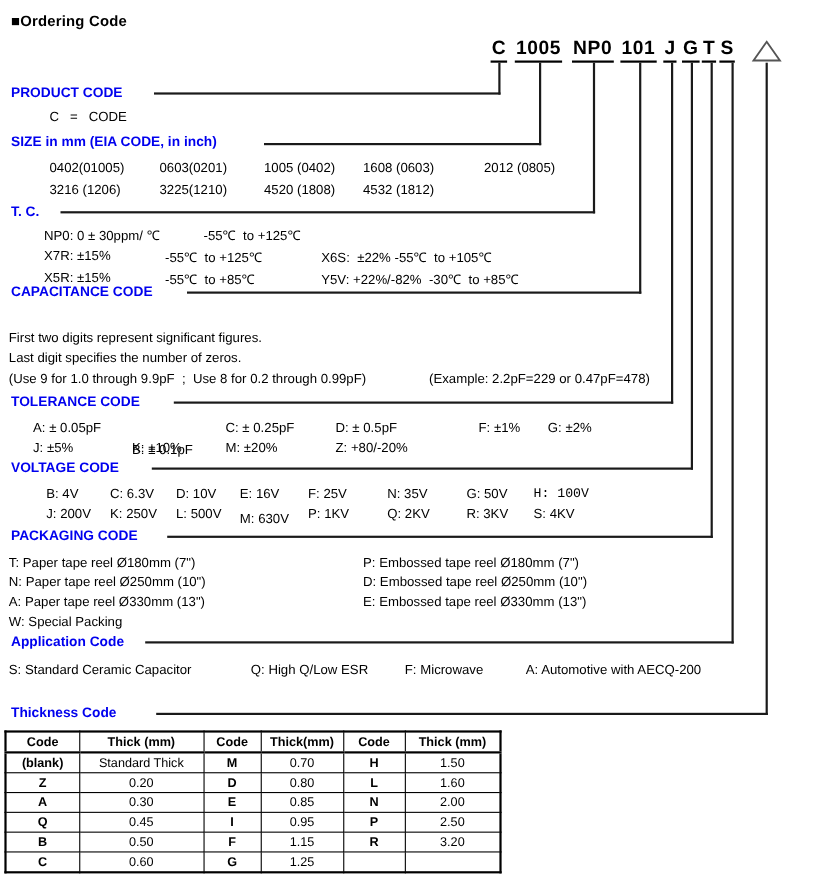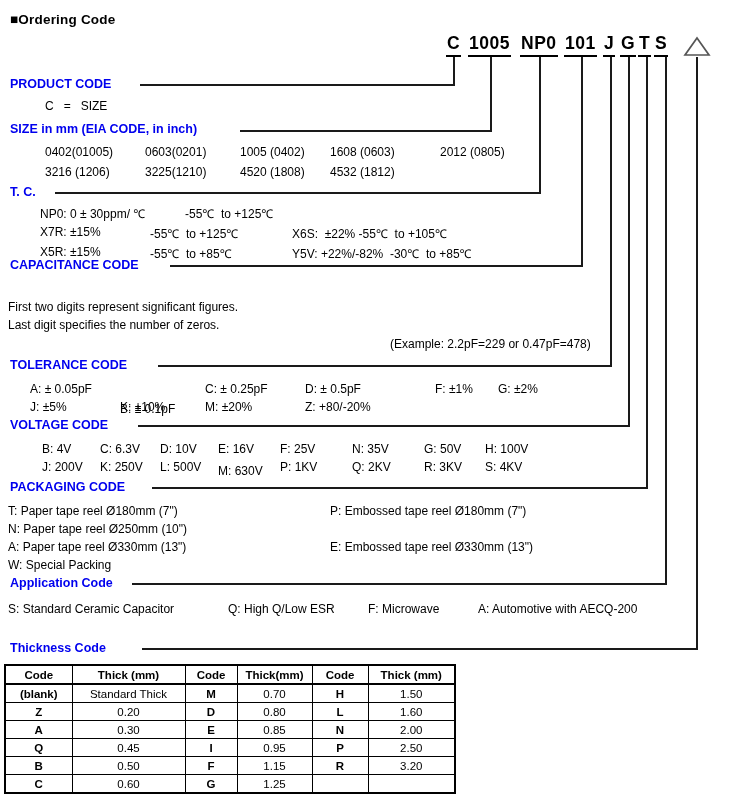--- a/index.html
+++ b/index.html
@@ -62,21 +62,21 @@
   <div class="hline" style="left:240px; top:130px; width:252px;"></div>
   <div class="hline" style="left:55px; top:192px; width:486px;"></div>
   <div class="hline" style="left:170px; top:265px; width:413px;"></div>
   <div class="hline" style="left:158px; top:365px; width:454px;"></div>
   <div class="hline" style="left:138px; top:425px; width:492px;"></div>
   <div class="hline" style="left:152px; top:487px; width:496px;"></div>
   <div class="hline" style="left:132px; top:583px; width:535px;"></div>
   <div class="hline" style="left:142px; top:648px; width:556px;"></div>
 
   <span class="abs blue-label" style="left:10px; top:77px;">PRODUCT CODE</span>
-  <span class="abs txt" style="left:45px; top:99px;">C   =   SIZE</span>
+  <span class="abs txt" style="left:45px; top:99px;">C   =   CODE</span>
 
   <span class="abs blue-label" style="left:10px; top:122px;">SIZE in mm (EIA CODE, in inch)</span>
   <span class="abs txt" style="left:45px; top:145px;">0402(01005)</span>
   <span class="abs txt" style="left:145px; top:145px;text-align:center;">0603(0201)</span>
   <span class="abs txt" style="left:240px; top:145px;">1005 (0402)</span>
   <span class="abs txt" style="left:330px; top:145px;">1608 (0603)</span>
   <span class="abs txt" style="left:440px; top:145px;">2012 (0805)</span>
   <span class="abs txt" style="left:45px; top:165px;">3216 (1206)</span>
   <span class="abs txt" style="left:145px; top:165px;">3225(1210)</span>
   <span class="abs txt" style="left:240px; top:165px;">4520 (1808)</span>
@@ -88,20 +88,21 @@
   <span class="abs txt" style="left:40px; top:225px;">X7R: ±15%</span>
   <span class="abs txt" style="left:150px; top:225px;">-55℃  to +125℃</span>
   <span class="abs txt" style="left:292px; top:225px;">X6S:  ±22% -55℃  to +105℃</span>
   <span class="abs txt" style="left:40px; top:245px;">X5R: ±15%</span>
   <span class="abs txt" style="left:150px; top:245px;">-55℃  to +85℃</span>
   <span class="abs txt" style="left:292px; top:245px;">Y5V: +22%/-82%  -30℃  to +85℃</span>
 
   <span class="abs blue-label" style="left:10px; top:258px;">CAPACITANCE CODE</span>
   <span class="abs txt" style="left:8px; top:300px;">First two digits represent significant figures.</span>
   <span class="abs txt" style="left:8px; top:318px;">Last digit specifies the number of zeros.</span>
+  <span class="abs txt" style="left:8px; top:337px;">(Use 9 for 1.0 through 9.9pF  ;  Use 8 for 0.2 through 0.99pF)</span>
   <span class="abs txt" style="left:390px; top:337px;">(Example: 2.2pF=229 or 0.47pF=478)</span>
 
   <span class="abs blue-label" style="left:10px; top:358px;">TOLERANCE CODE</span>
   <span class="abs txt" style="left:30px; top:382px;">A: ± 0.05pF</span>
   <span class="abs txt" style="left:120px; top:402px;">B: ± 0.1pF</span>
   <span class="abs txt" style="left:205px; top:382px;">C: ± 0.25pF</span>
   <span class="abs txt" style="left:305px; top:382px;">D: ± 0.5pF</span>
   <span class="abs txt" style="left:435px; top:382px;">F: ±1%</span>
   <span class="abs txt" style="left:498px; top:382px;">G: ±2%</span>
   <span class="abs txt" style="left:30px; top:400px;">J: ±5%</span>
@@ -110,36 +111,37 @@
   <span class="abs txt" style="left:305px; top:400px;">Z: +80/-20%</span>
 
   <span class="abs blue-label" style="left:10px; top:418px;">VOLTAGE CODE</span>
   <span class="abs txt" style="left:42px; top:442px;">B: 4V</span>
   <span class="abs txt" style="left:100px; top:442px;">C: 6.3V</span>
   <span class="abs txt" style="left:160px; top:442px;">D: 10V</span>
   <span class="abs txt" style="left:218px; top:442px;">E: 16V</span>
   <span class="abs txt" style="left:280px; top:442px;">F: 25V</span>
   <span class="abs txt" style="left:352px; top:442px;">N: 35V</span>
   <span class="abs txt" style="left:424px; top:442px;">G: 50V</span>
-  <span class="abs txt" style="left:485px; top:442px;">H: 100V</span>
+  <span class="abs txt" style="left:485px; top:442px;font-family:Liberation Mono, monospace;">H: 100V</span>
   <span class="abs txt" style="left:42px; top:460px;">J: 200V</span>
   <span class="abs txt" style="left:100px; top:460px;">K: 250V</span>
   <span class="abs txt" style="left:160px; top:460px;">L: 500V</span>
   <span class="abs txt" style="left:218px; top:464px;">M: 630V</span>
   <span class="abs txt" style="left:280px; top:460px;">P: 1KV</span>
   <span class="abs txt" style="left:352px; top:460px;">Q: 2KV</span>
   <span class="abs txt" style="left:424px; top:460px;">R: 3KV</span>
   <span class="abs txt" style="left:485px; top:460px;">S: 4KV</span>
 
   <span class="abs blue-label" style="left:10px; top:480px;">PACKAGING CODE</span>
   <span class="abs txt" style="left:8px; top:504px;">T: Paper tape reel Ø180mm (7")</span>
   <span class="abs txt" style="left:8px; top:522px;">N: Paper tape reel Ø250mm (10")</span>
   <span class="abs txt" style="left:8px; top:540px;">A: Paper tape reel Ø330mm (13")</span>
   <span class="abs txt" style="left:8px; top:558px;">W: Special Packing</span>
   <span class="abs txt" style="left:330px; top:504px;">P: Embossed tape reel Ø180mm (7")</span>
+  <span class="abs txt" style="left:330px; top:522px;">D: Embossed tape reel Ø250mm (10")</span>
   <span class="abs txt" style="left:330px; top:540px;">E: Embossed tape reel Ø330mm (13")</span>
 
   <span class="abs blue-label" style="left:10px; top:576px;">Application Code</span>
   <span class="abs txt" style="left:8px; top:602px;">S: Standard Ceramic Capacitor</span>
   <span class="abs txt" style="left:228px; top:602px;">Q: High Q/Low ESR</span>
   <span class="abs txt" style="left:368px; top:602px;">F: Microwave</span>
   <span class="abs txt" style="left:478px; top:602px;">A: Automotive with AECQ-200</span>
 
   <span class="abs blue-label" style="left:10px; top:641px;">Thickness Code</span>
 

